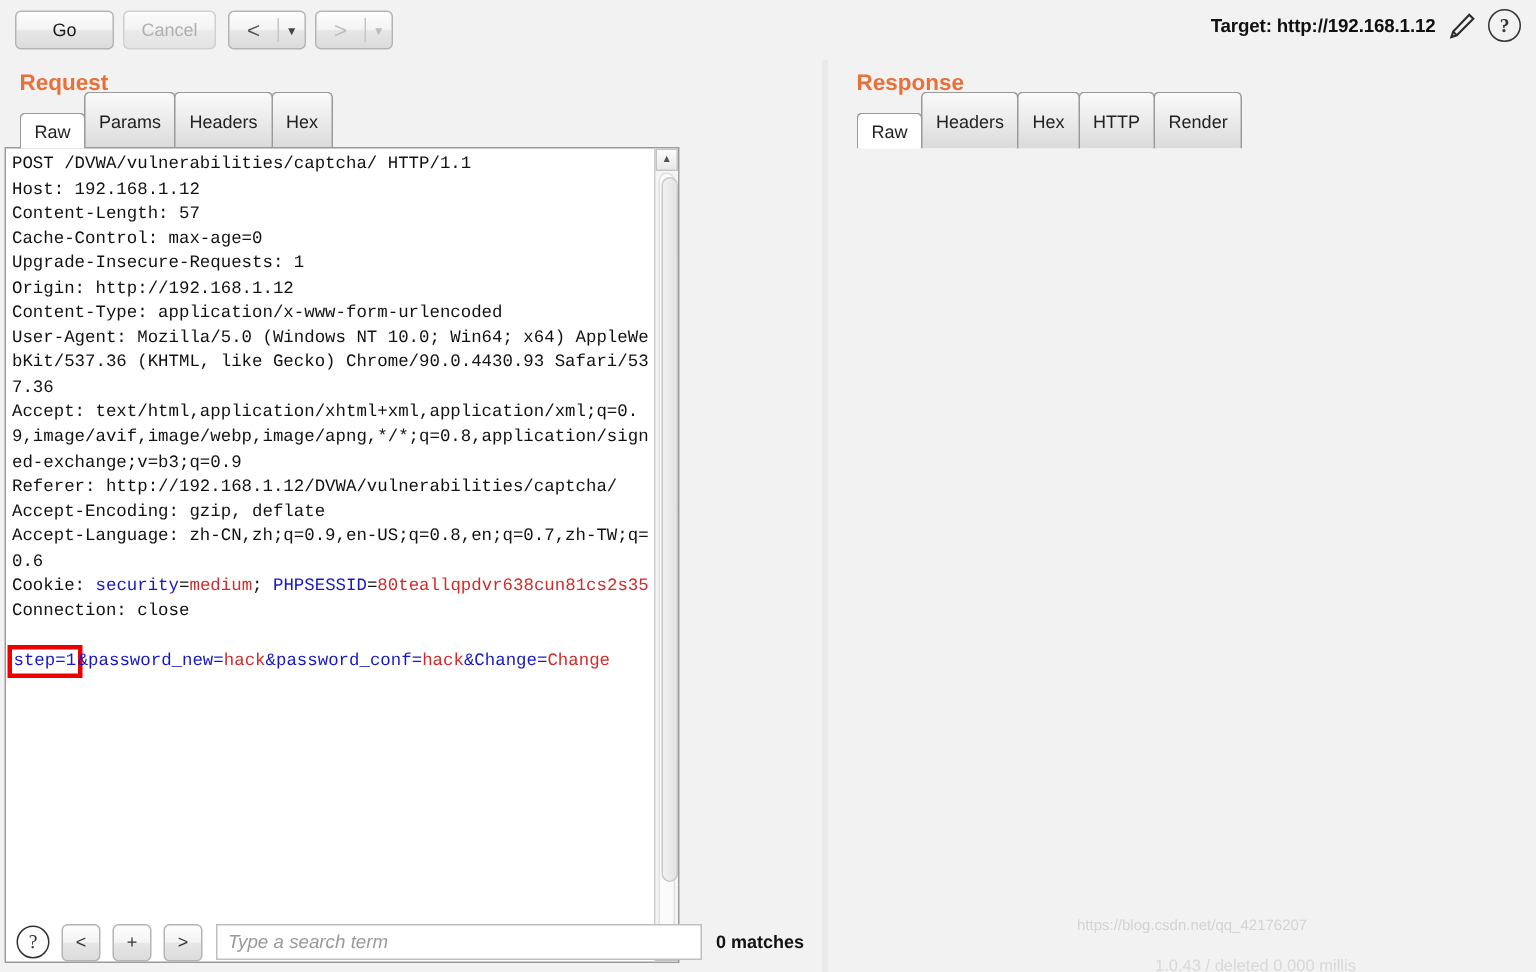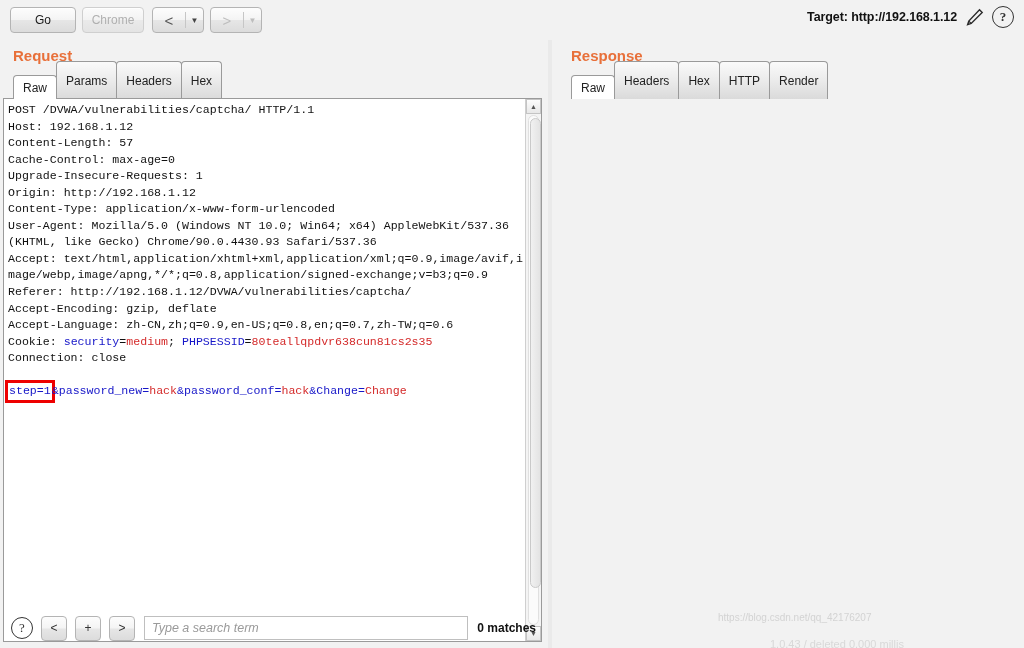--- a/index.html
+++ b/index.html
@@ -55,21 +55,21 @@
   #tabs-request { left: 13px; }
   #tabs-response { left: 19px; }
   .tab { height: 38px; padding: 0 9px; border: 1px solid #9a9a9a; border-bottom: none;
     border-radius: 4px 4px 0 0; margin-right: -1px;
     background: linear-gradient(to bottom,#fafafa 0%,#ebebeb 50%,#dadada 100%);
     font-size: 12px; color: #222; display: flex; align-items: center; }
   .tab.active { background: #ffffff; height: 24px; font-weight: normal; z-index: 3; position: relative; }
 
   
   .editor { position: absolute; background: #fff; border: 1px solid #9a9a9a; overflow: hidden; }
-  #editor-request  { left: 3px;  top: 58px; width: 539px; height: 544px; padding-left: 36px; }
+  #editor-request  { left: 3px;  top: 58px; width: 450px; height: 544px; padding-left: 36px; }
   .editor-inner { position: absolute; left: 0; top: 3px; right: 16px; bottom: 0;
     font-family: "Liberation Mono", monospace; font-size: 11.6px; line-height: 16.55px;
     color: #111; white-space: pre-wrap; word-break: break-all; padding-left: 4px; }
 
   
   .k-blue { color: #1616c8; }
   .k-red  { color: #d42a2a; }
 
   .hl-box { outline: 3px solid #ee0000; display: inline-block; padding: 0 1px; }
 
@@ -108,21 +108,21 @@
 
   .divider { position: absolute; left: 548px; top: 40px; width: 4px; height: 608px; background: #eaeaea; }
 </style>
 </head>
 <body>
 
 <div id="app">
 
   <div class="toolbar">
     <div class="btn" id="btn-go">Go</div>
-    <div class="btn disabled" id="btn-cancel">Chrome</div>
+    <div class="btn disabled" id="btn-cancel">Cancel</div>
 
     <div class="splitbtn" id="btn-back">
       <span class="arrow">&lt;</span>
       <span class="sep"></span>
       <span class="caret">▼</span>
     </div>
 
     <div class="splitbtn dis" id="btn-fwd">
       <span class="arrow">&gt;</span>
       <span class="sep"></span>

